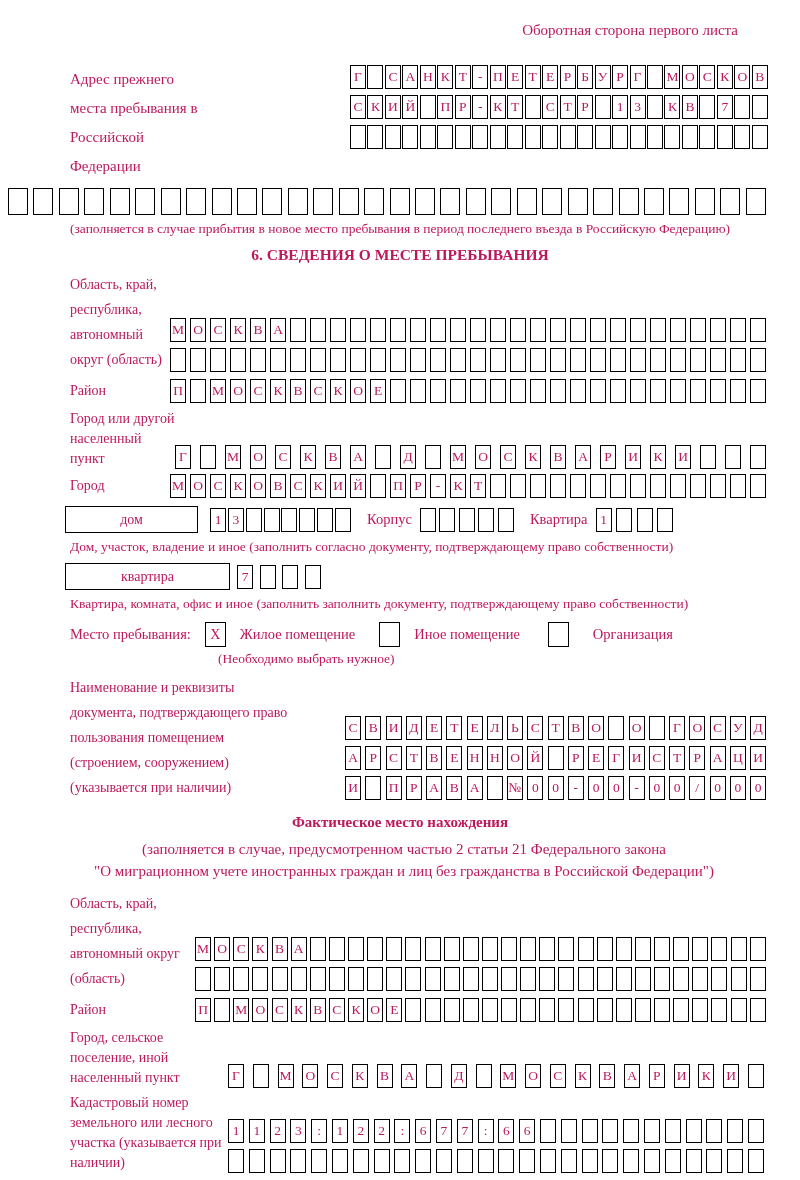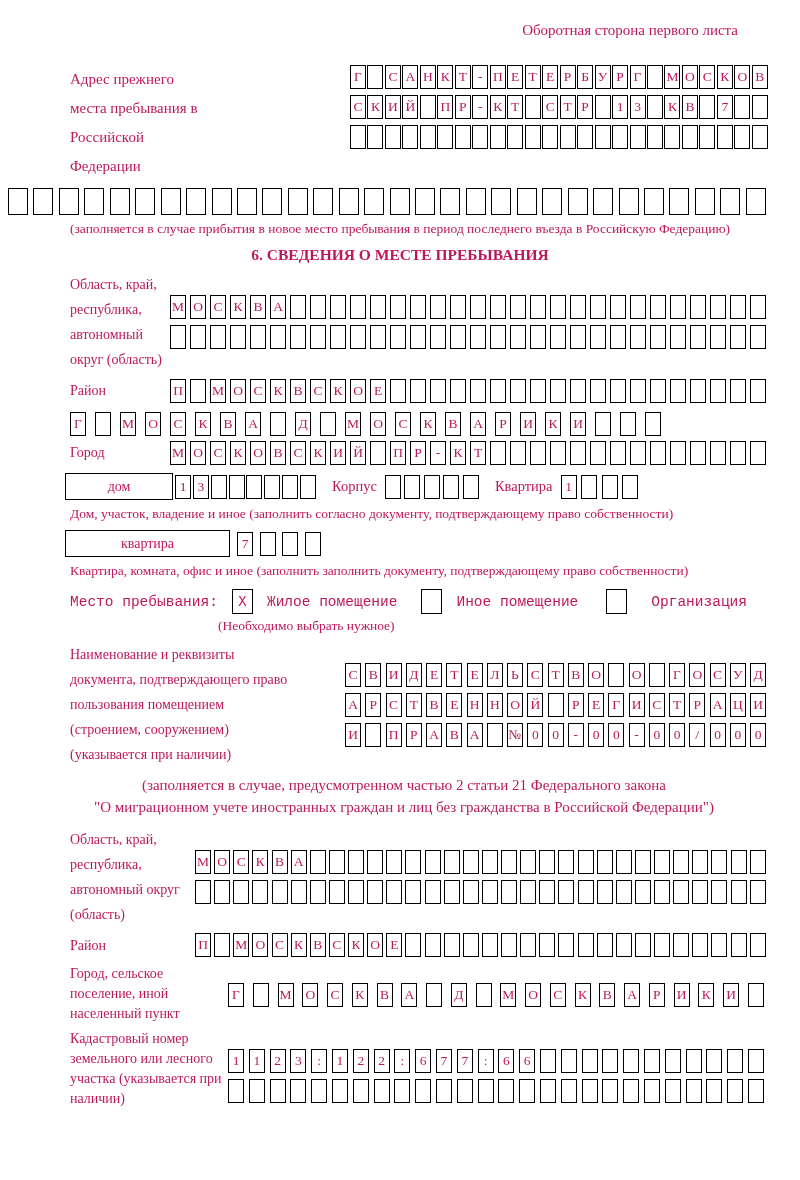--- a/index.html
+++ b/index.html
@@ -23,38 +23,38 @@
   .blk1 .lbl { width:280px; flex-shrink:0; font-size:15px; line-height:29px; }
   .lbl-inner { width:140px; }
   .cells24 { width:418px; }
 
   .fullrow { margin:7px 0 0 8px; width:758px; }
   .fullrow .cell { width:20px; height:27px; }
 
   .caption { text-align:center; font-size:13.5px; margin-top:6px; }
   .h2 { text-align:center; font-weight:bold; font-size:15.5px; margin-top:9px; }
 
-  .frow { display:flex; margin-left:70px; align-items:center; }
+  .frow { display:flex; margin-left:70px; align-items:flex-end; }
   .flabel { flex-shrink:0; font-size:14px; line-height:25px; }
   .w100 { width:100px; } .w105 { width:105px; } .w125 { width:125px; } .w275 { width:275px; }
   .lbl-doc { width:218px; } .lbl-cad { width:158px; } .lbl-city2 { width:158px; }
   .cells30 { width:596px; }  .cells30b { width:571px; }
   .cells24b { width:591px; } .cells22 { width:536px; }
   .cells21 { width:421px; }  .cells26 { width:536px; }
 
   .hrow { display:flex; align-items:center; margin:8px 0 0 65px; }
   .wide-box { border:1.6px solid #000; height:27px; display:flex; align-items:center; justify-content:center; font-size:14px; }
-  .house-box { width:108px; margin-right:2px; }
+  .house-box { width:133px; margin-right:12px; }
   .apt-box { width:165px; margin-right:7px; }
   .hcells { width:141px; } .kcells { width:94px; } .scells { width:78px; }
   .acells { width:84px; }
   .inline-lbl { font-size:14.5px; margin:0 8px 0 16px; }
   .note-left { margin:6px 0 0 70px; font-size:13.5px; }
 
-  .stay-row { display:flex; align-items:center; margin:10px 0 0 70px; font-size:14.5px;font-family:Liberation Mono, monospace; }
+  .stay-row { display:flex; align-items:center; margin:10px 0 0 70px; font-size:14.5px; }
   .chk { width:21px; height:25px; border:1.6px solid #000; display:flex; align-items:center;
          justify-content:center; font-size:14px; margin:0 14px; flex-shrink:0; }
   .stay-note { margin:4px 0 0 218px; font-size:13.5px; }
 
   .h3 { text-align:center; font-weight:bold; font-size:15px; margin-top:14px; }
   .note-c { text-align:center; font-size:15px; line-height:1.45; margin-top:8px;margin-left:8px; }
 </style>
 </head>
 <body>
 
@@ -283,20 +283,21 @@
         <div class="cell"></div>
         <div class="cell"></div>
         <div class="cell"></div>
         <div class="cell"></div>
         <div class="cell"></div>
         <div class="cell"></div>
       </div>
   </div>
 
   <div class="frow" style="margin-top:6px">
+    <div class="flabel w105" style="line-height:20px">Город или другой населенный пункт</div>
     <div class="cells cells24b" style="margin-top:3px">
         <div class="cell">Г</div>
         <div class="cell"></div>
         <div class="cell">М</div>
         <div class="cell">О</div>
         <div class="cell">С</div>
         <div class="cell">К</div>
         <div class="cell">В</div>
         <div class="cell">А</div>
         <div class="cell"></div>
@@ -476,20 +477,21 @@
           <div class="cell">0</div>
           <div class="cell">0</div>
           <div class="cell">/</div>
           <div class="cell">0</div>
           <div class="cell">0</div>
           <div class="cell">0</div>
         </div>
     </div>
   </div>
 
+  <div class="h3">Фактическое место нахождения</div>
   <div class="note-c">
     <div>(заполняется в случае, предусмотренном частью 2 статьи 21 Федерального закона</div>
     <div>"О миграционном учете иностранных граждан и лиц без гражданства в Российской Федерации")</div>
   </div>
 
   <div class="frow" style="margin-top:8px">
     <div class="flabel w125">Область, край, республика, автономный округ (область)</div>
     <div class="rowgap">
       <div class="cells cells30b">
           <div class="cell">М</div>

